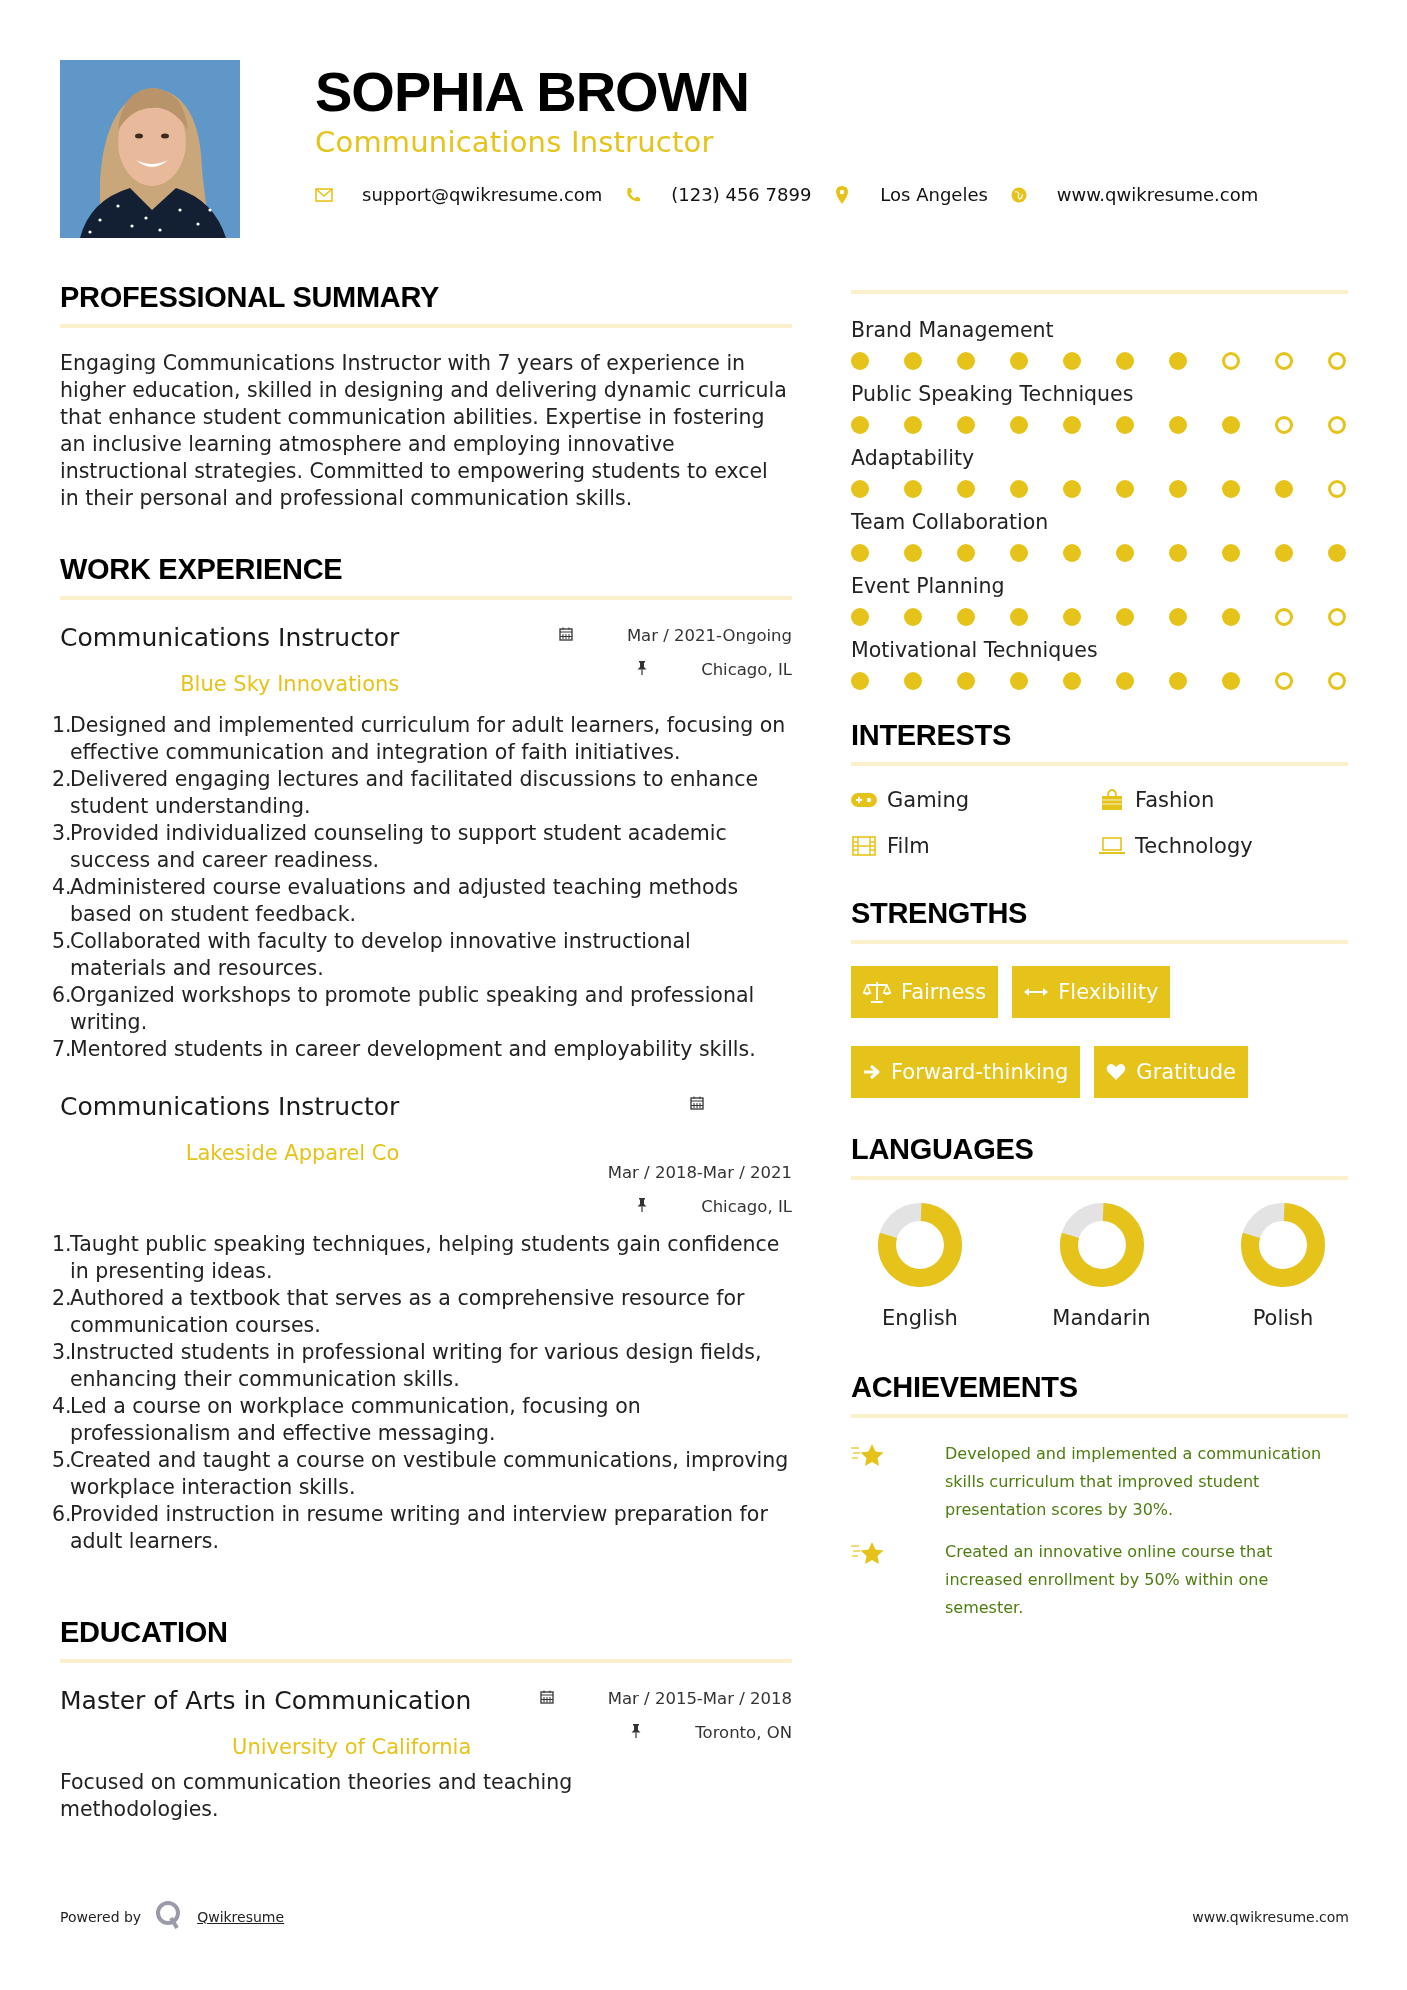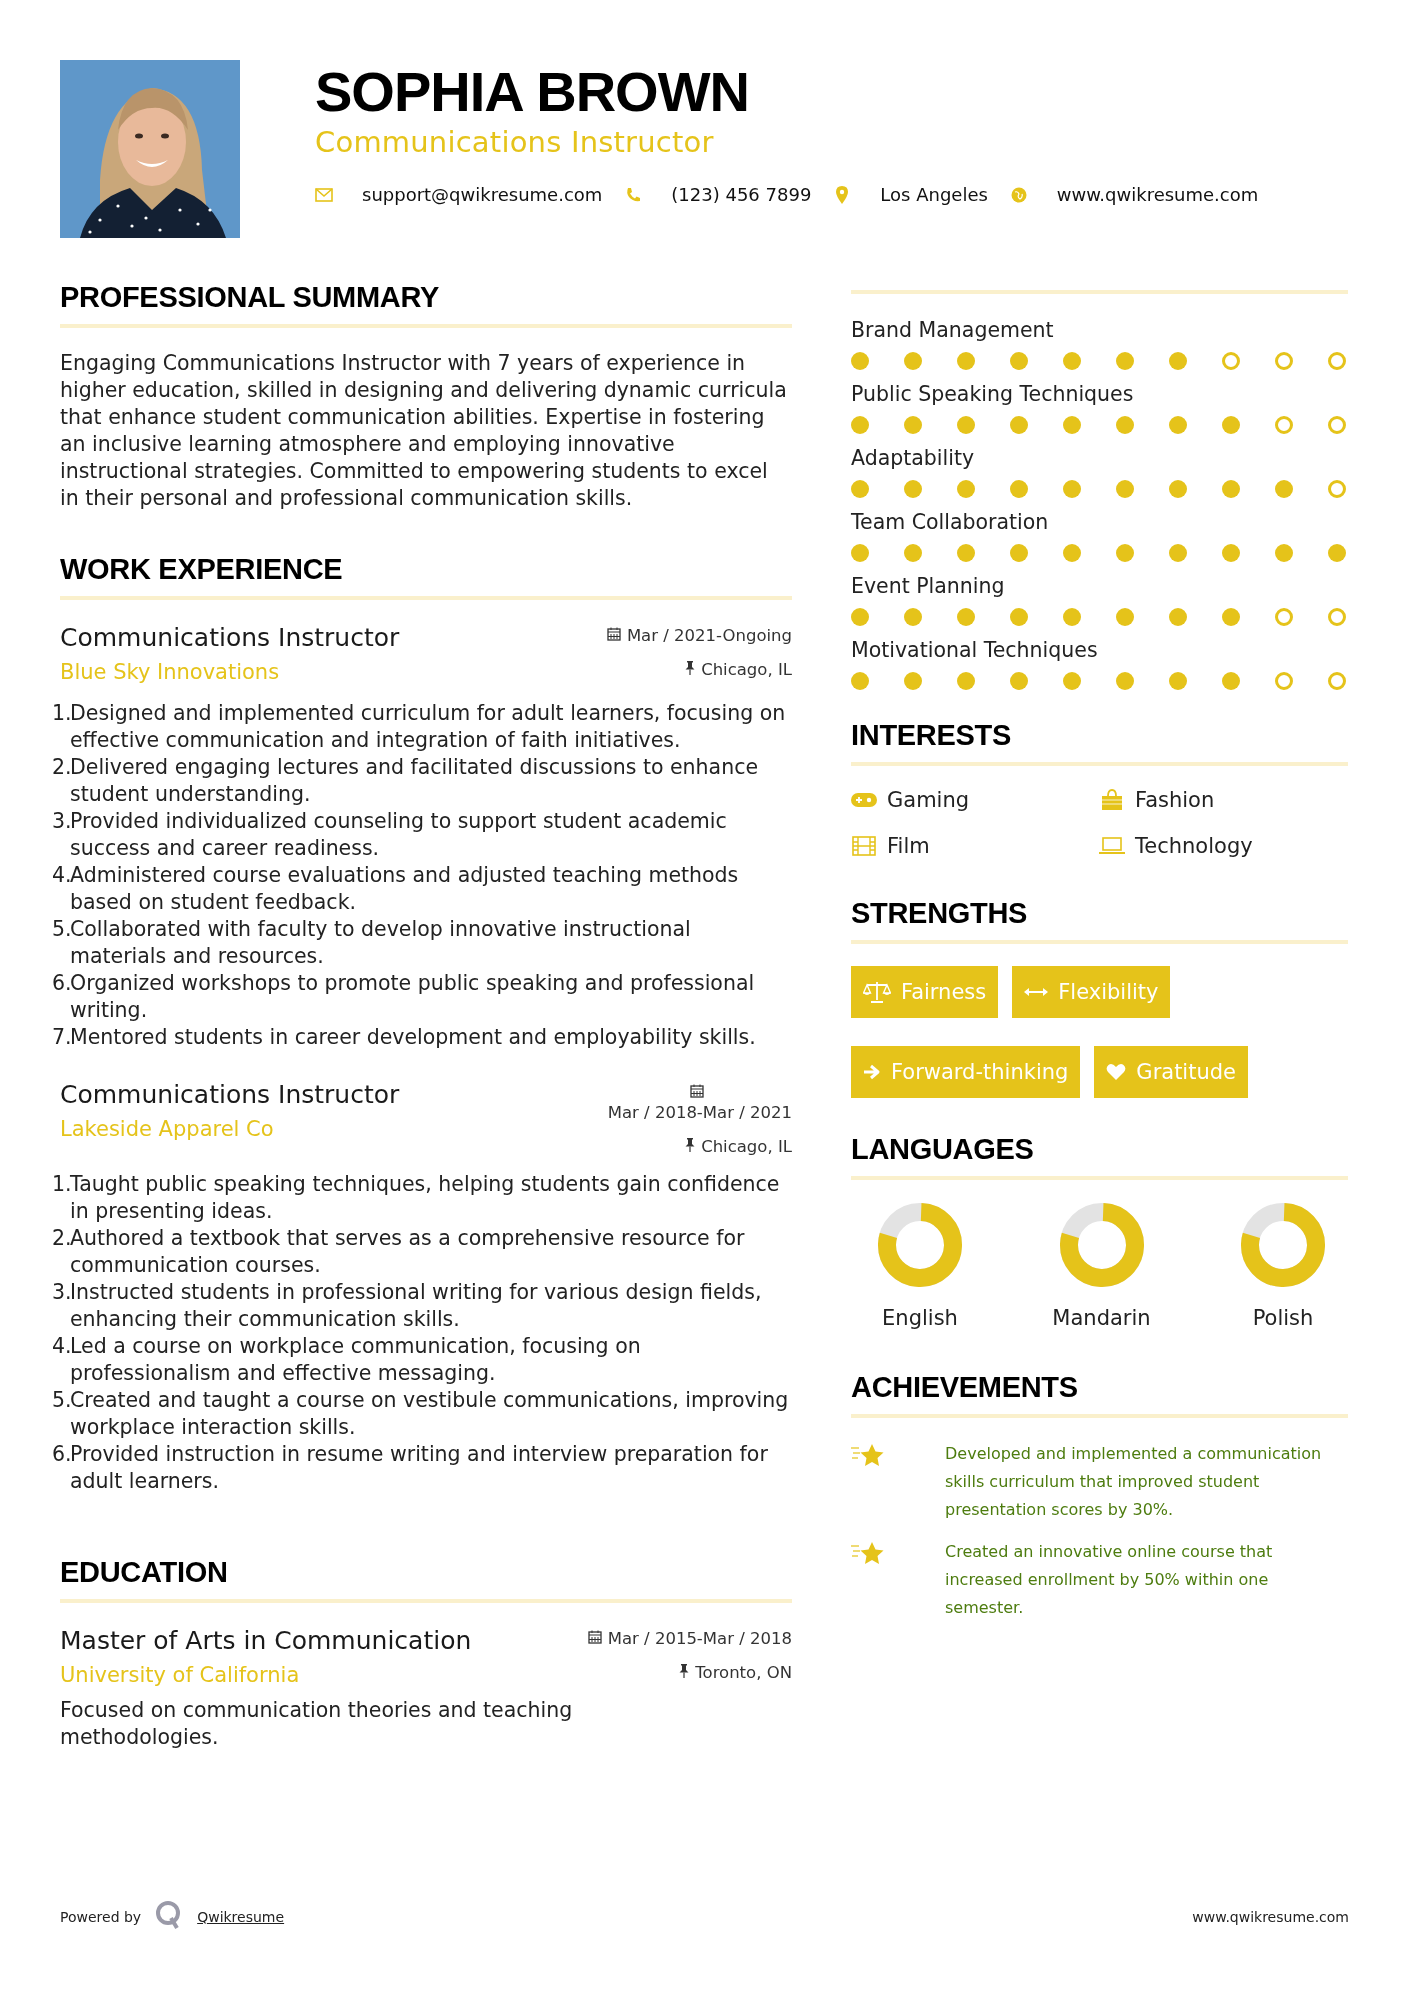--- a/index.html
+++ b/index.html
@@ -20,24 +20,24 @@
   .col-right { position: absolute; left: 851px; top: 280px; width: 497px; }
 
   .sec-h { font-family: "Liberation Sans", sans-serif; font-weight: bold; font-size: 29px; color: #000; letter-spacing: -0.3px; line-height: 34px; }
   .sec-line { height: 4px; background: #faf0cc; margin-top: 10px; margin-bottom: 22px; }
 
   .summary { font-size: 20.5px; line-height: 27px; color: #222; }
 
   .job-head { display: flex; justify-content: space-between; align-items: flex-start; }
   .job-title { font-size: 25px; color: #1a1a1a; line-height: 32px; }
   .job-meta { text-align: right; font-size: 16.5px; color: #333; line-height: 20px; }
-  .job-meta .m { display: flex; align-items: center; justify-content: flex-end; }
+  .job-meta .m { display: flex; align-items: center; justify-content: flex-end; gap: 48px; }
   .job-meta .m + .m { margin-top: 14px; }
   .job-meta .mi { margin-right: 6px; font-size: 14px; color: #333; }
-  .company { font-size: 21px; color: #e5c31a; margin-top: 4px; line-height: 28px; }
+  .company { font-size: 21px; color: #e5c31a; margin-top: 16px; line-height: 28px; text-align: right; }
   .bullets { list-style: none; margin-top: 14px; }
   .bullets li { display: flex; font-size: 20.5px; line-height: 27px; color: #222; }
   .bullets li .num { width: 18px; margin-left: -8px; flex: 0 0 auto; }
   .bullets li .txt { padding-left: 0px; }
 
   .skill { margin-bottom: 10px; }
   .skill-name { font-size: 20.5px; line-height: 28px; color: #222; }
   .dots { display: flex; justify-content: space-between; margin-top: 8px; padding-right: 2px; }
   .dot { width: 18px; height: 18px; border-radius: 50%; background: #e5c31a; }
   .dot.empty { background: #fff; border: 3px solid #e5c31a; }

